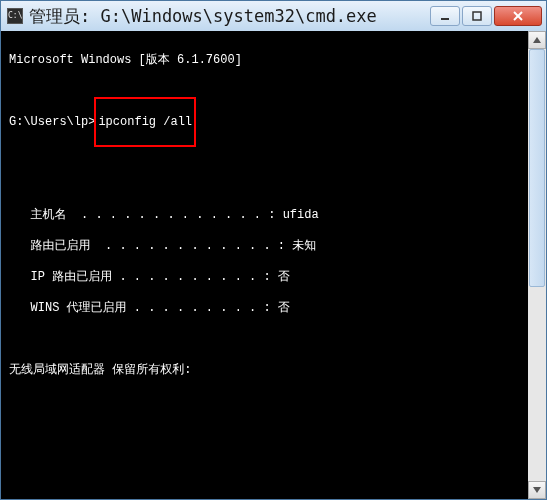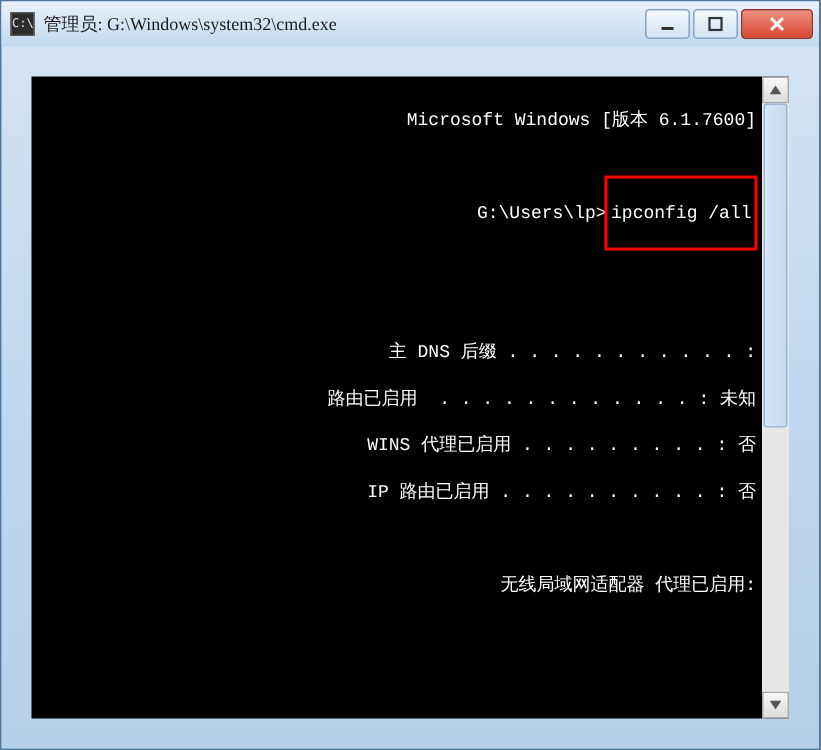--- a/index.html
+++ b/index.html
@@ -17,46 +17,45 @@
     background: linear-gradient(to bottom, #e8f1fb 0%, #d4e5f5 50%, #c0d8ef 100%);
   }
   .titlebar-icon {
     width: 16px; height: 16px;
     background: #2c2c2c; border: 1px solid #555;
     color: #e0e0e0; font-size: 8px; line-height: 14px; text-align: center;
     margin-right: 6px;
     font-family: monospace;
   }
   .titlebar-text {
-    flex: 1; font-size: 12px; color: #1a1a1a;
-    white-space: nowrap; overflow: hidden; text-overflow: ellipsis; font-family: Liberation Serif, serif;
+    flex: 1; font-size: 17px; color: #1a1a1a;
+    white-space: nowrap; overflow: hidden; text-overflow: ellipsis;
   }
   .win-btns { display: flex; gap: 2px; }
   .win-btn {
     width: 30px; height: 20px;
     border-radius: 3px;
     display: flex; align-items: center; justify-content: center;
     border: 1px solid #88a6c8;
     background: linear-gradient(to bottom, #f3f8fd, #d2e3f3);
     color: #333;
   }
   .win-btn.close {
     width: 48px;
     background: linear-gradient(to bottom, #ef8f84, #d8492f);
     border-color: #9e3020;
     color: #fff;
   }
   .win-btn svg { display: block; }
   .console {
     flex: 1;
     background: #000;
-    margin: 20px;
+    margin: 0;
     position: relative;
     overflow: hidden;
-    text-align: right;
   }
   .console-inner {
     position: absolute; inset: 0 18px 0 0;
     padding: 6px 4px 6px 8px;
     color: #fff;
     font-family: "Consolas", "Courier New", monospace;
     font-size: 12px;
     line-height: 15.5px;
     white-space: pre;
   }
@@ -106,26 +105,26 @@
     </div>
   </div>
 
   <div class="console">
     <div class="console-inner">
 <span class="line">Microsoft Windows [版本 6.1.7600]</span>
 <span class="line"> </span>
 <span class="line"><span>G:\Users\lp&gt;</span><span class="redbox">ipconfig /all</span></span>
 <span class="line"> </span>
 <span class="line"> </span>
-<span class="line">   主 DNS 后缀 . . . . . . . . . . . :</span>
+<span class="line"><span>   主机名  . . . . . . . . . . . . . : </span><span>ufida</span></span>
 <span class="line"><span>   路由已启用  . . . . . . . . . . . . : </span><span>未知</span></span>
+<span class="line"><span>   IP 路由已启用 . . . . . . . . . . : </span><span>否</span></span>
 <span class="line"><span>   WINS 代理已启用 . . . . . . . . . : </span><span>否</span></span>
-<span class="line"><span>   IP 路由已启用 . . . . . . . . . . : </span><span>否</span></span>
 <span class="line"> </span>
-<span class="line">无线局域网适配器 代理已启用:</span>
+<span class="line">无线局域网适配器 保留所有权利:</span>
 <span class="line"> </span>
 
 
 
 
 
 
 
 
 

